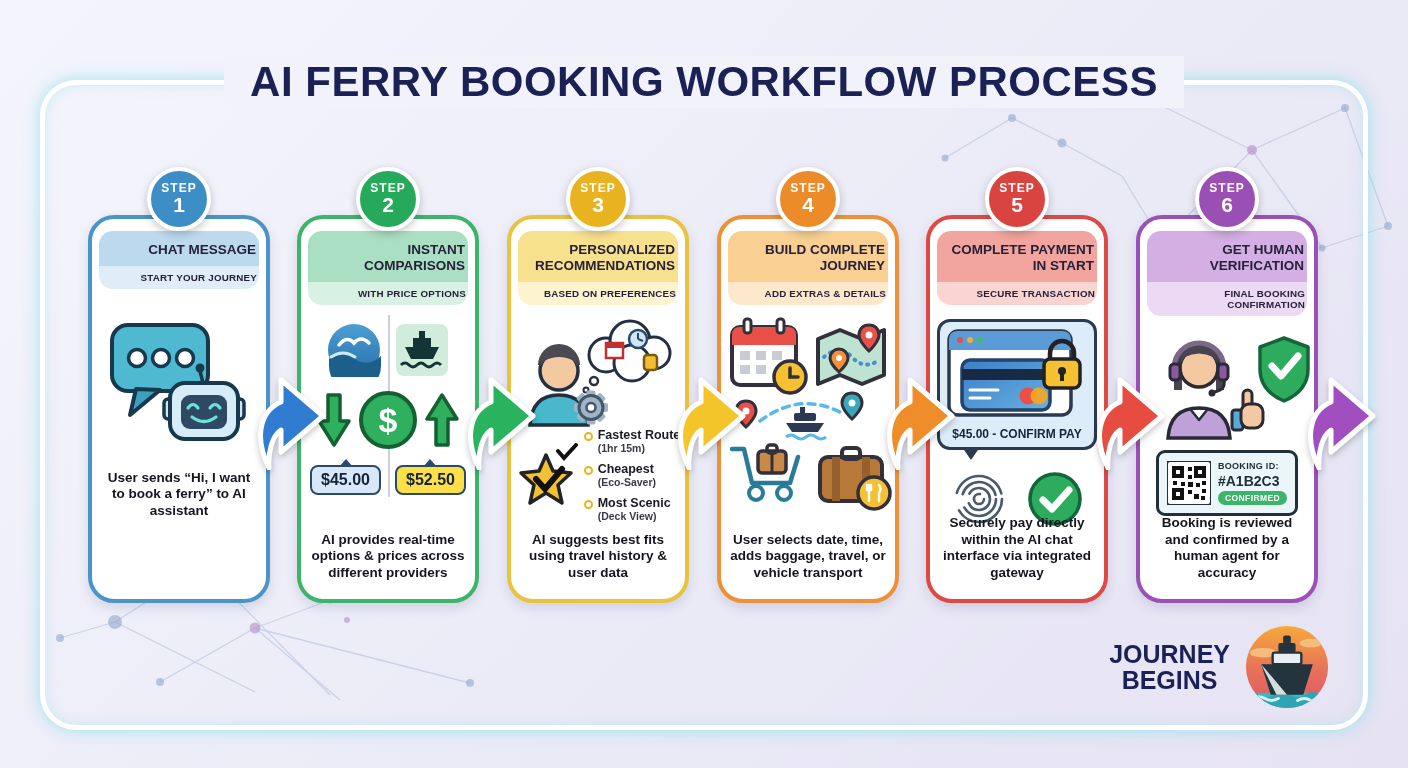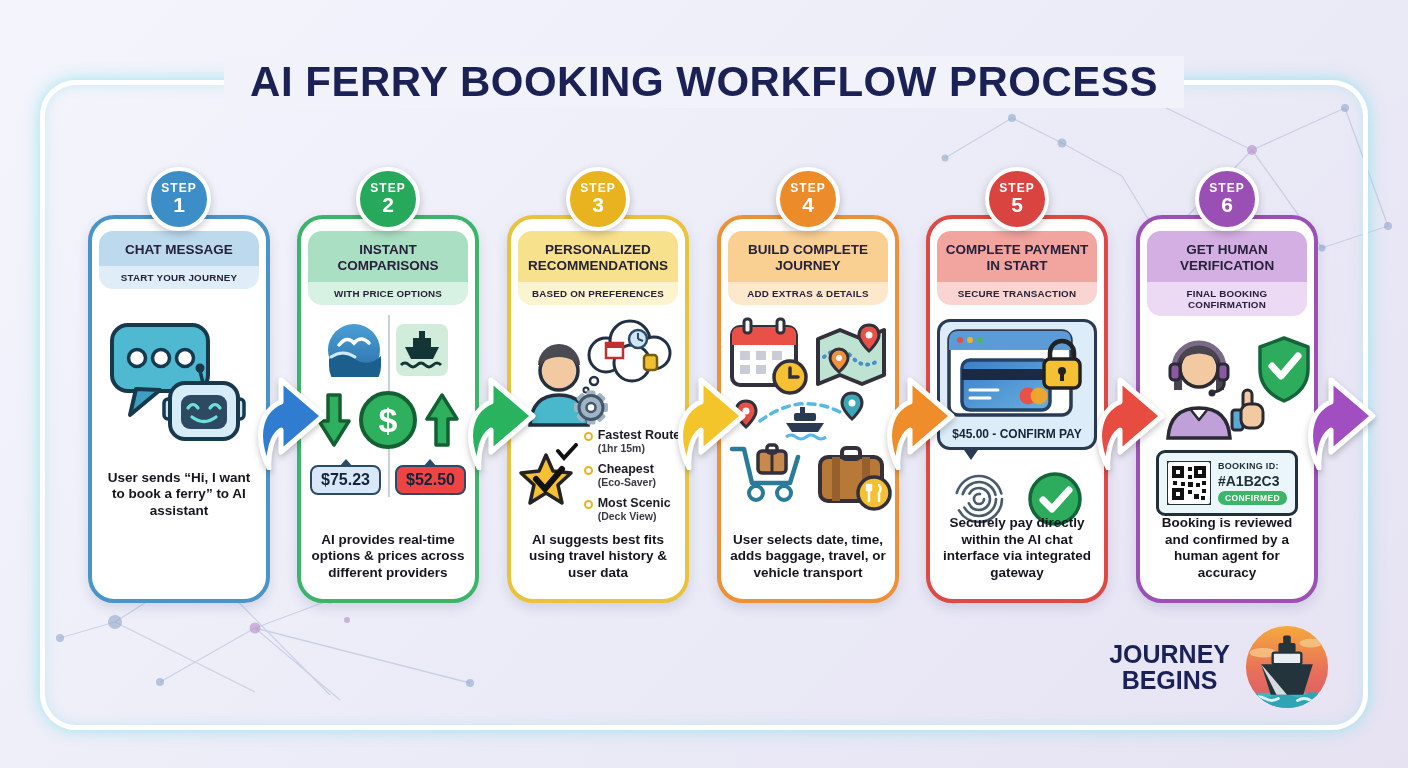--- a/index.html
+++ b/index.html
@@ -40,37 +40,37 @@
   .badge {
     position:absolute; top:-52px; left:50%; transform:translateX(-50%);
     width:64px; height:64px; border-radius:50%;
     background:var(--accent); border:4px solid #fff;
     box-shadow:0 3px 8px rgba(0,0,0,.22);
     display:flex; flex-direction:column; align-items:center; justify-content:center;
     color:#fff; z-index:4;
   }
   .badge .b1 { font-size:12px; font-weight:bold; letter-spacing:1px; }
   .badge .b2 { font-size:21px; font-weight:bold; margin-top:-2px; }
-  .hdr { margin:12px 7px 0; border-radius:14px; overflow:hidden; text-align:center; }
+  .hdr { margin:12px 7px 0; border-radius:14px; overflow:hidden; text-align:right; }
   .hdr-t { background:var(--hdr); padding:11px 3px 8px; font-size:13.5px; font-weight:bold; color:#27203a; line-height:1.18; }
   .hdr-s { background:var(--sub); padding:6px 2px; font-size:9.8px; font-weight:bold; color:#27203a; letter-spacing:.2px; }
   .desc {
     position:absolute; bottom:18px; left:8px; right:8px; text-align:center;
     font-size:13.5px; font-weight:bold; color:#15151f; line-height:1.22;
   }
   .s1 .desc { bottom:80px; }
   .icons { display:flex; flex-direction:column; align-items:center; margin-top:8px; position:relative; }
   
   .vdiv { position:absolute; left:50%; top:96px; height:182px; width:2px; background:#ccd1d9; z-index:0; }
   .row2 { display:flex; align-items:center; justify-content:center; gap:14px; margin-top:8px; z-index:1; }
   .pricebubble {
     position:relative; border:2.5px solid #2a4a6a; border-radius:8px;
     font-size:16px; font-weight:bold; color:#14233a; padding:4px 9px; background:#d8e8f8;
   }
-  .pricebubble.green { background:#ef4444; }
+  .pricebubble.green { background:#fde047; }
   .pricebubble::before {
     content:""; position:absolute; top:-8px; left:50%; transform:translateX(-50%);
     border-left:7px solid transparent; border-right:7px solid transparent;
     border-bottom:8px solid #2a4a6a;
   }
   
   .reco { display:flex; align-items:center; gap:4px; margin-top:2px; }
   .recolist { display:flex; flex-direction:column; gap:9px; }
   .reco-item { display:flex; gap:5px; align-items:flex-start; }
   .reco-dot { width:9px; height:9px; border:2.5px solid #e9b320; border-radius:50%; background:#fff; margin-top:3px; flex:none; }
@@ -228,21 +228,21 @@
       </svg>
       <svg width="62" height="62" viewBox="0 0 62 62">
         <circle cx="31" cy="31" r="27" fill="#2eb05e" stroke="#156033" stroke-width="4"></circle>
         <text x="31" y="43" text-anchor="middle" font-size="34" font-weight="bold" fill="#fff" font-family="Liberation Sans, sans-serif">$</text>
       </svg>
       <svg width="34" height="58" viewBox="0 0 34 58">
         <path d="M 11 54 h 12 V 28 h 9 L 17 4 L 2 28 h 9 Z" fill="#2eb05e" stroke="#156033" stroke-width="3.5" stroke-linejoin="round"></path>
       </svg>
     </div>
     <div class="row2" style="margin-top:14px;">
-      <div class="pricebubble">$75.23</div>
+      <div class="pricebubble">$45.00</div>
       <div class="pricebubble green">$52.50</div>
     </div>
   </div>
   <div class="desc">AI provides real-time options &amp; prices across different providers</div>
 </div>
 
 <div class="card s3 c3">
   <div class="badge">
     <span class="b1">STEP</span>
     <span class="b2">3</span>

